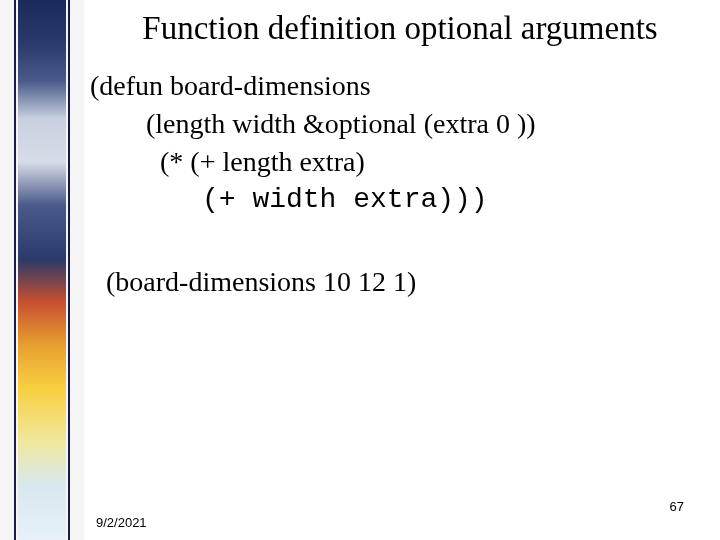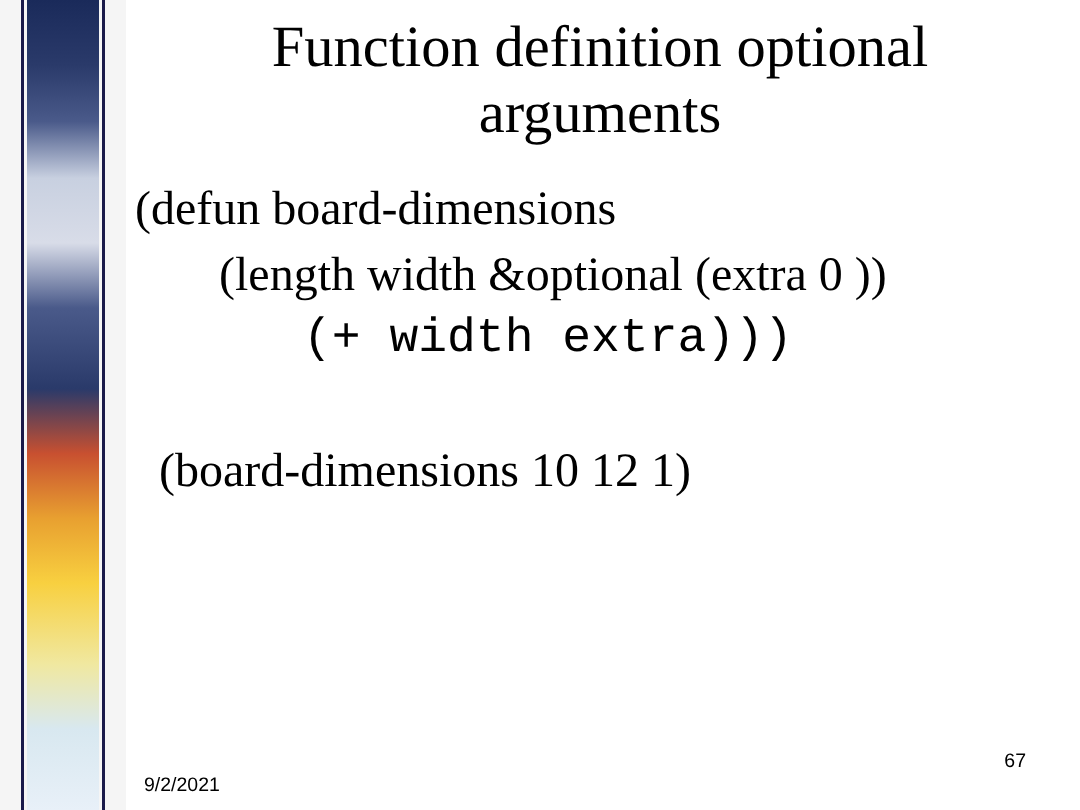--- a/index.html
+++ b/index.html
@@ -59,30 +59,30 @@
       background: #1a1a4a;
     }
     .content {
       position: absolute;
       left: 90px;
       top: 0;
       width: 620px;
       height: 540px;
     }
     .title {
-      font-size: 39px;
+      font-size: 33px;
       color: #000;
       text-align: center;
       margin-top: 10px;
       line-height: 1.12;
       padding: 0 10px;
     }
     .body {
       margin-top: 20px;
-      font-size: 32px;
+      font-size: 28px;
       color: #000;
       line-height: 1.36;
     }
     .line1 { margin-left: 0px; }
     .line2 { margin-left: 56px; }
     .line3 { margin-left: 70px; }
     .line4 { margin-left: 112px; font-family: Liberation Mono, monospace; }
     .call1 { margin-top: 44px; margin-left: 16px; font-family: Liberation Serif, serif; }
     .call2 { margin-top: 40px; margin-left: 16px; }
     .footer {
@@ -105,20 +105,21 @@
   <div class="band"></div>
   <div class="line-right"></div>
 </div>
 
 <div class="content">
   <div class="title">Function definition optional arguments</div>
 
   <div class="body">
     <div class="line1">(defun  board-dimensions</div>
     <div class="line2">(length width &amp;optional (extra  0 ))</div>
+    <div class="line3">(*  (+ length extra)</div>
     <div class="line4">(+ width extra)))</div>
     <div class="call1">(board-dimensions 10 12 1)</div>
   </div>
 
   <div class="footer">
     <span class="date">9/2/2021</span>
     <span class="page">67</span>
   </div>
 </div>
 

